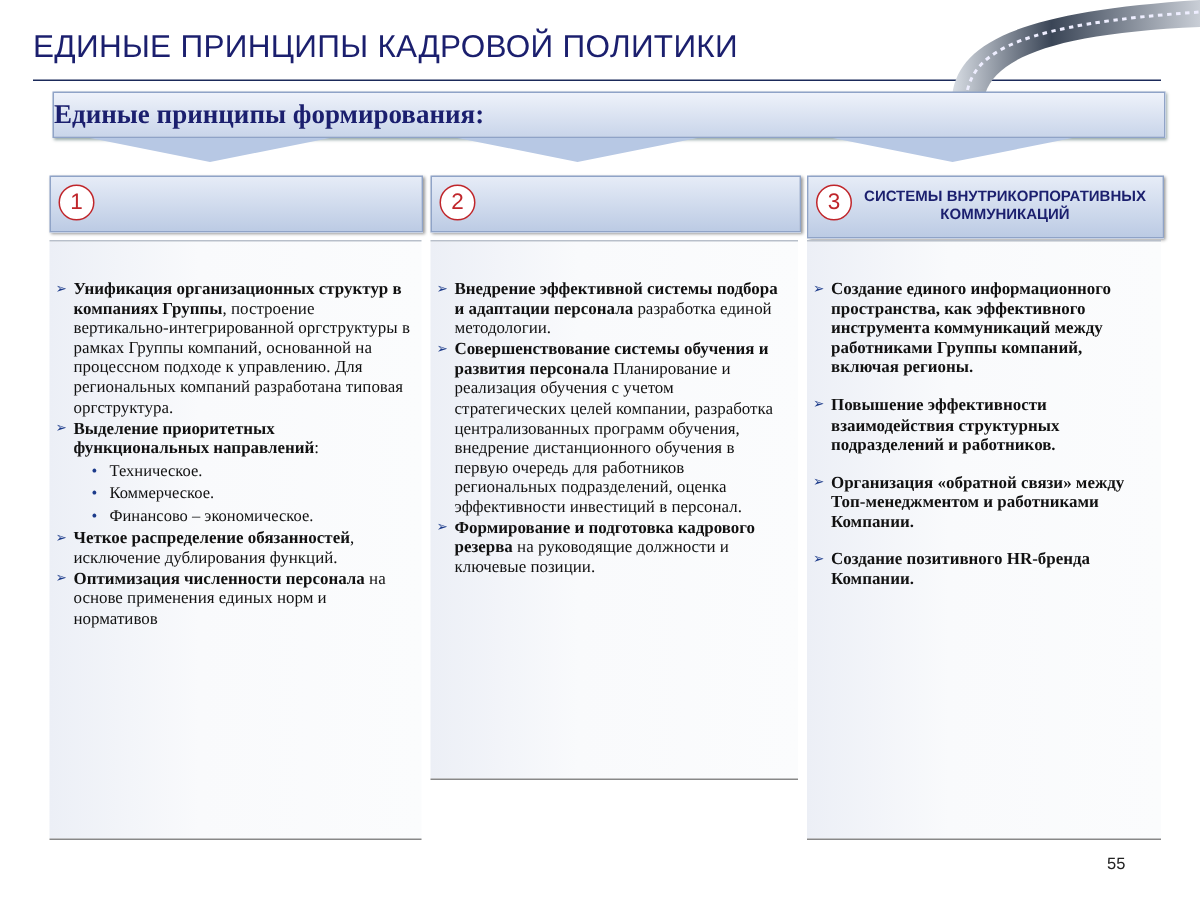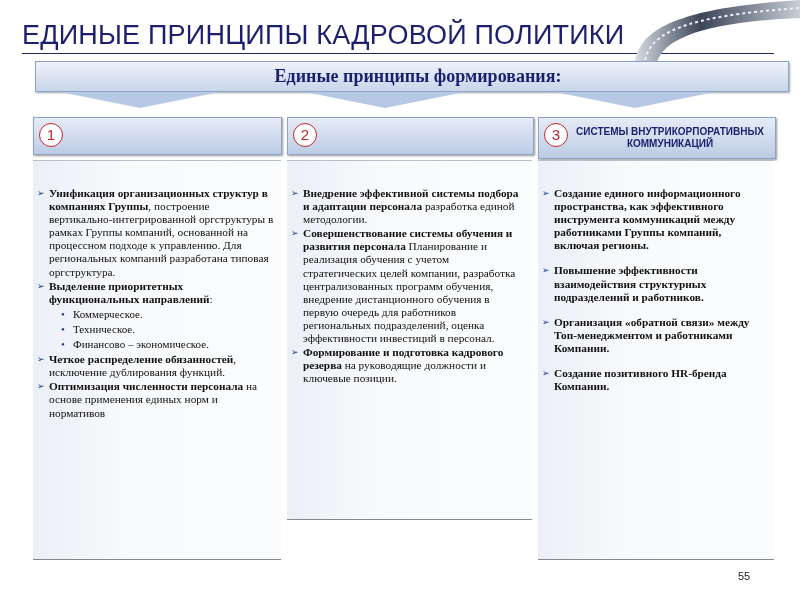--- a/index.html
+++ b/index.html
@@ -1,24 +1,24 @@
 <!DOCTYPE html>
 <html><head>
 <meta charset="utf-8">
 <style>
   html, body { margin:0; padding:0; }
   body { width:800px; height:600px; background:#ffffff; position:relative; overflow:hidden;
          font-family:"Liberation Serif", "DejaVu Serif", serif; color:#111; }
-  .title { position:absolute; left:22px; top:20px; font-size:27px; color:#1b1f6e;
+  .title { position:absolute; left:22px; top:20px; font-size:21px; color:#1b1f6e;
            font-family:"Liberation Sans", sans-serif; letter-spacing:0.2px; }
   .title-line { position:absolute; left:22px; top:53px; width:752px; height:1px; background:#1b2a5a; }
   .film { position:absolute; left:615px; top:0; width:185px; height:62px; }
   .banner { position:absolute; left:35px; top:61px; width:740px; height:29px;
             background:linear-gradient(#eef2fa,#c9d5ea); border:1px solid #8fa3c7;
-            box-shadow:1px 1px 2px #9aa; text-align:center;padding-left:12px; }
+            box-shadow:1px 1px 2px #9aa; text-align:left; }
   .banner span { font-size:18px; font-weight:bold; color:#1b1f6e; line-height:29px; }
   .arrow { position:absolute; top:92px; width:0; height:0; border-left:80px solid transparent;
            border-right:80px solid transparent; border-top:16px solid #b7c8e4; }
   .col-head { position:absolute; top:117px; height:36px; background:linear-gradient(#e6ecf7,#bccbe4);
               border:1px solid #8fa3c7; box-shadow:1px 1px 2px #999; }
   .col-head .num { position:absolute; left:5px; top:5px; width:22px; height:22px; border:1px solid #c0262b;
                    border-radius:50%; background:#fff; color:#c0262b; text-align:center; line-height:22px;
                    font-family:"Liberation Sans", sans-serif; font-size:15px; }
   .col-head .htxt { position:absolute; left:30px; right:4px; top:0; bottom:0; display:flex; align-items:center;
                     justify-content:center; text-align:center; font-family:"Liberation Sans", sans-serif;
@@ -67,22 +67,22 @@
   <div class="num">2</div>
 </div>
 <div class="col-head" style="left:538px;width:236px;height:40px">
   <div class="num">3</div>
   <div class="htxt">СИСТЕМЫ ВНУТРИКОРПОРАТИВНЫХ КОММУНИКАЦИЙ</div>
 </div>
 
 <div class="col-body" style="left:33px;width:248px;height:400px">
   <div class="item"><span class="b">Унификация организационных структур в компаниях Группы</span><span>, построение вертикально-интегрированной оргструктуры в рамках Группы компаний, основанной на процессном подходе к управлению. Для региональных компаний разработана типовая оргструктура.</span></div>
   <div class="item"><span class="b">Выделение приоритетных функциональных направлений</span><span>:</span></div>
+  <div class="sub">Техническое.</div>
   <div class="sub">Коммерческое.</div>
-  <div class="sub">Техническое.</div>
   <div class="sub">Финансово – экономическое.</div>
   <div class="item"><span class="b">Четкое распределение обязанностей</span><span>, исключение дублирования функций.</span></div>
   <div class="item"><span class="b">Оптимизация численности персонала</span><span> на основе применения единых норм и нормативов</span></div>
 </div>
 
 <div class="col-body" style="left:287px;width:245px;height:360px">
   <div class="item"><span class="b">Внедрение эффективной системы подбора и адаптации персонала</span><span> разработка единой методологии.</span></div>
   <div class="item"><span class="b">Совершенствование системы обучения и развития персонала</span><span> Планирование и реализация обучения с учетом стратегических целей компании, разработка централизованных программ обучения, внедрение дистанционного обучения в первую очередь для работников региональных подразделений, оценка эффективности инвестиций в персонал.</span></div>
   <div class="item"><span class="b">Формирование и подготовка кадрового резерва</span><span> на руководящие должности и ключевые позиции.</span></div>
 </div>

